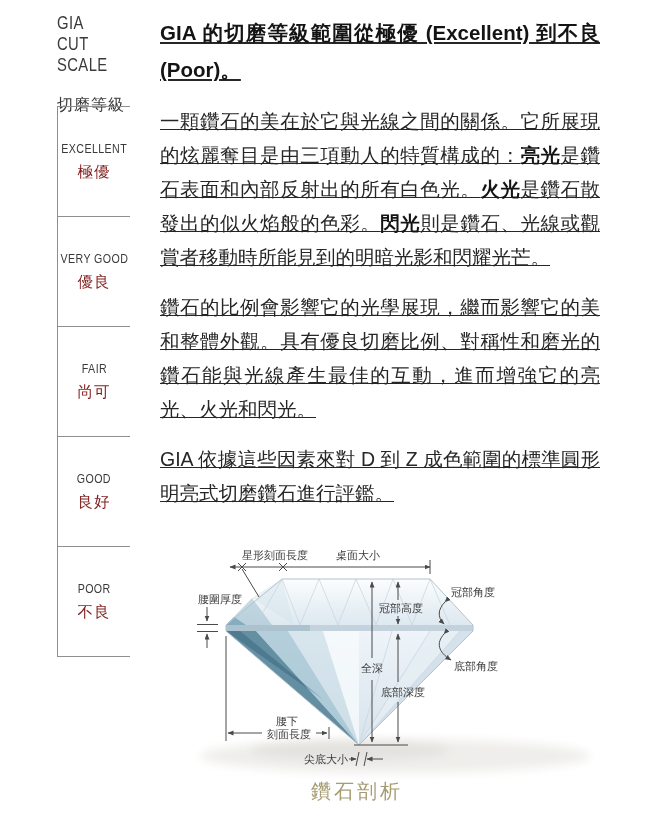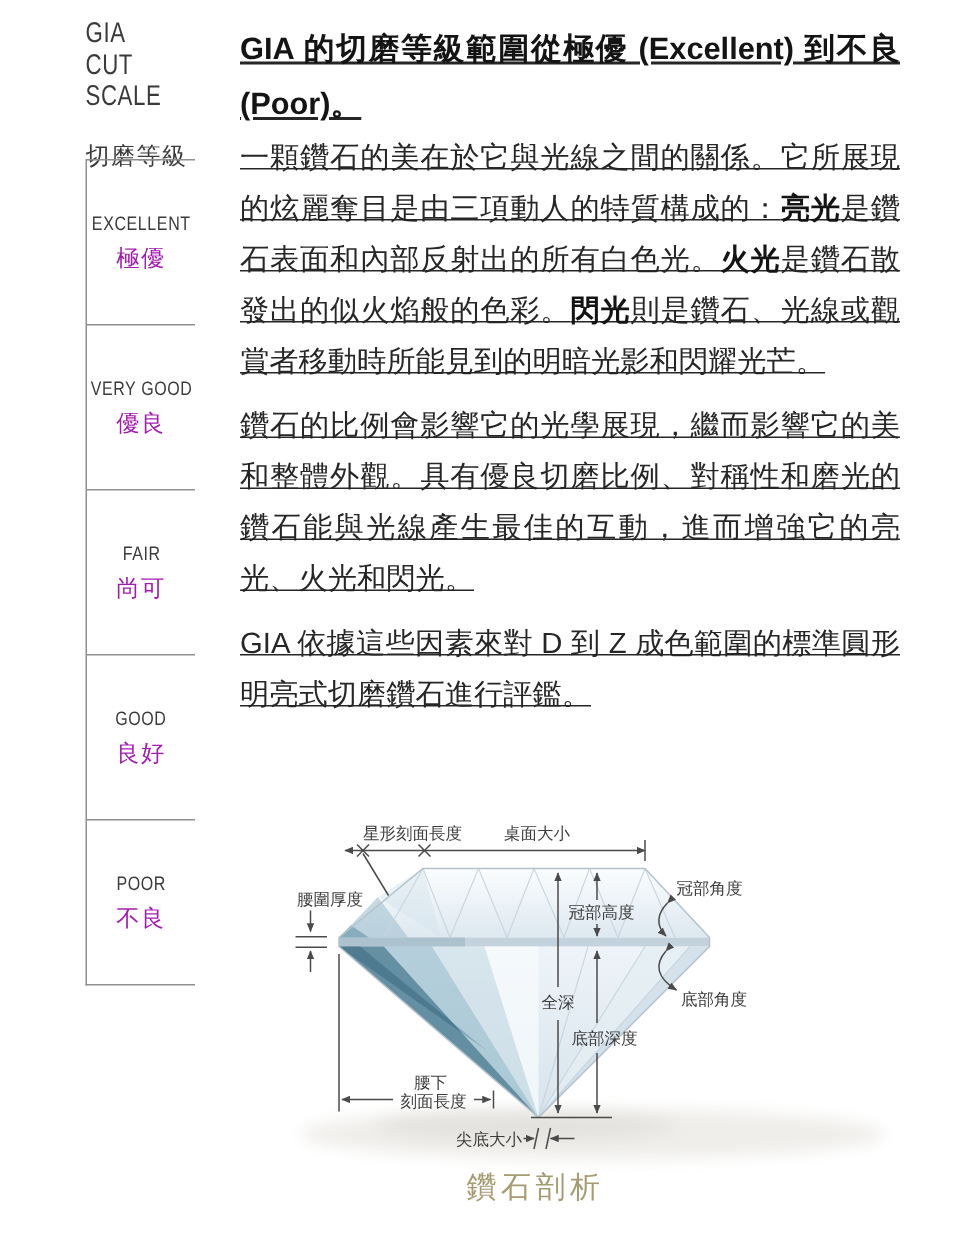--- a/index.html
+++ b/index.html
@@ -26,32 +26,32 @@
   }
   .scale-cell{
     flex:1;border-top:1px solid #8f8f8f;
     display:flex;flex-direction:column;align-items:center;justify-content:center;
   }
   .scale-cell .g-en{
     display:inline-block;font-size:13px;font-weight:500;color:#3a3a3a;
     transform:scaleX(.82);letter-spacing:.5px;white-space:nowrap;
   }
   .scale-cell .g-zh{
-    font-size:15.5px;color:#a21caf;margin-top:6px;letter-spacing:1px;
+    font-size:15.5px;color:#7f1d1d;margin-top:6px;letter-spacing:1px;
   }
   
   .article{
     position:absolute;left:160px;top:0;width:440px;color:#262626;text-decoration:underline;
   }
   .article h1{
     margin:14px 0 0 0;font-size:20.5px;font-weight:700;line-height:37px;
     color:#141414;text-align:justify;
   }
   .article p{
-    margin:0 0 9px 0;font-size:19.5px;line-height:34px;text-align:justify;
+    margin:16px 0 9px 0;font-size:19.5px;line-height:34px;text-align:justify;
   }
   .article p b{font-weight:700;color:#141414;}
   
   .diagram{position:absolute;left:160px;top:540px;width:490px;height:282px;}
   .diagram svg{display:block;}
 </style>
 </head>
 <body>
 
 <div class="scale-title">

